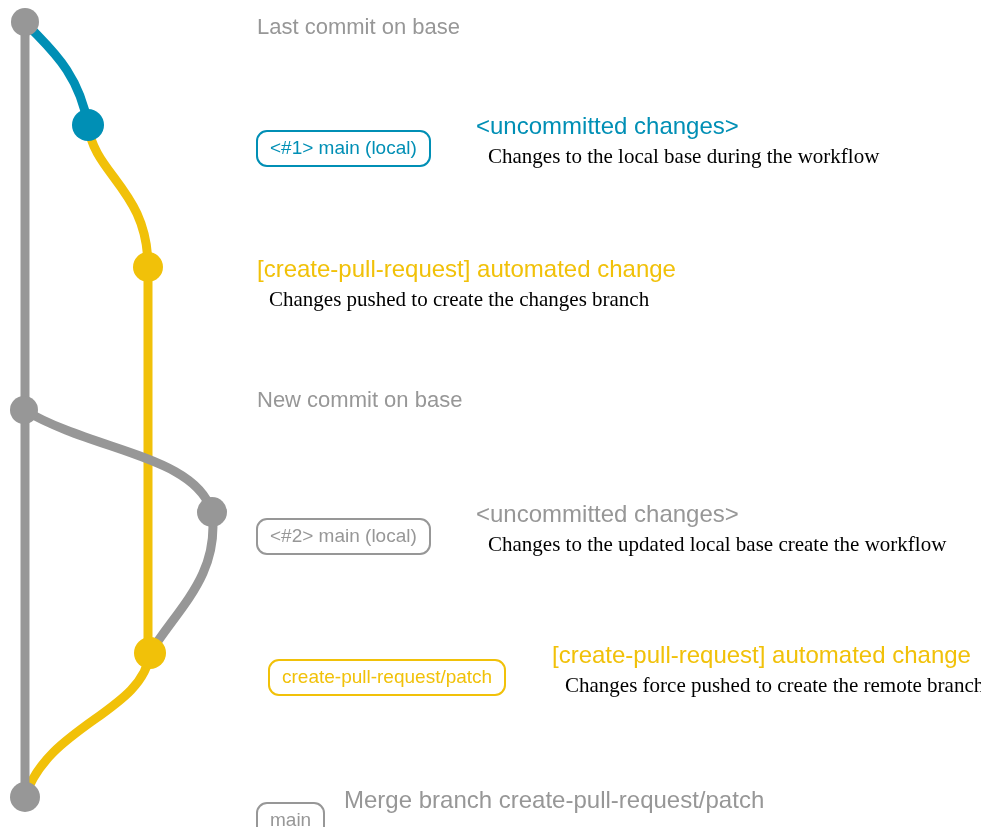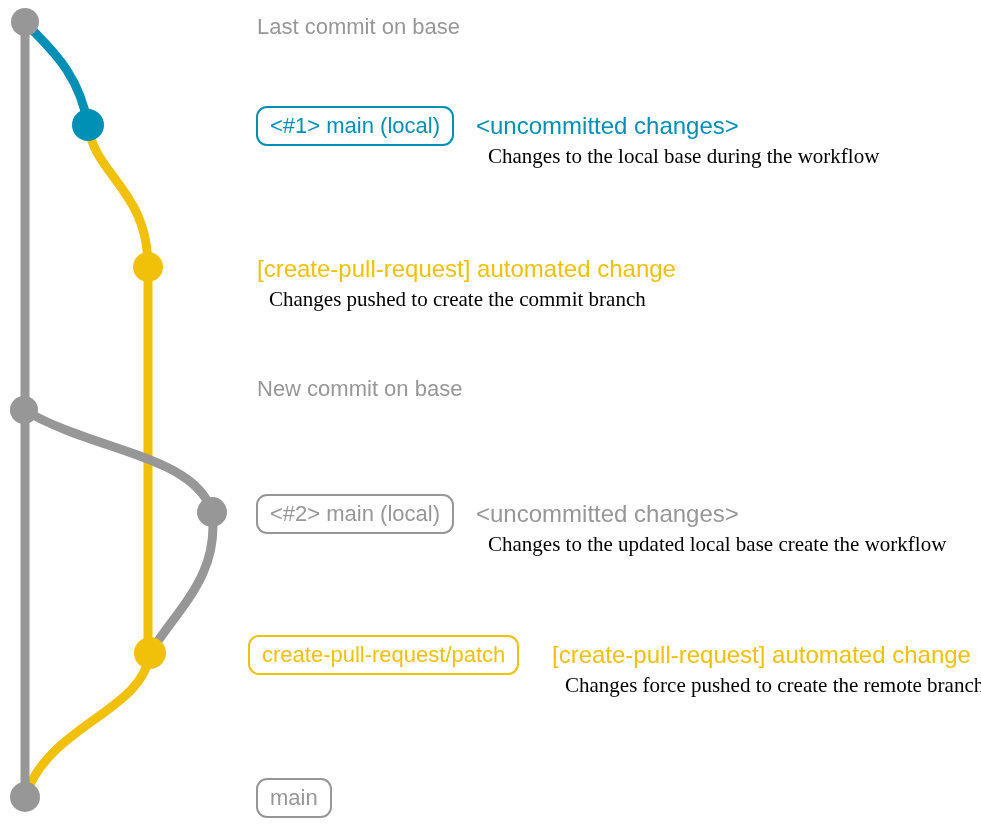--- a/index.html
+++ b/index.html
@@ -25,23 +25,24 @@
   .msg-blue   { color: var(--color-local, #008fb5); }
   .msg-yellow { color: var(--color-branch, #f1c109); }
 
   .badge {
     display: inline-flex;
     align-items: center;
     box-sizing: border-box;
     padding: 5px 12px;
     border: 2px solid;
     border-radius: 11px;
-    font-size: 22px;
+    font-size: 19px;
     line-height: 1.2;
     background: var(--color-background, #ffffff);
+    margin-top: 24px;
   }
   .badge-blue   { color: var(--color-local, #008fb5);  border-color: var(--color-local, #008fb5); }
   .badge-gray   { color: var(--color-base, #979797);   border-color: var(--color-base, #979797); }
   .badge-yellow { color: var(--color-branch, #f1c109); border-color: var(--color-branch, #f1c109); }
 
   .desc {
     font-family: "Liberation Serif", serif;
     font-size: 21px;
     line-height: 1.15;
     color: var(--color-description, #000000);
@@ -83,33 +84,34 @@
 
   <div class="abs title-text" style="left:257px; top:14px;">Last commit on base</div>
 
   <div class="abs badge badge-blue" style="left:256px; top:106px;">
       <span>&lt;#1&gt; main (local)</span>
     </div>
   <div class="abs msg msg-blue" style="left:476px; top:112px;">&lt;uncommitted changes&gt;</div>
   <div class="abs desc" style="left:488px; top:144px;">Changes to the local base during the workflow</div>
 
   <div class="abs msg msg-yellow" style="left:257px; top:255px;">[create-pull-request] automated change</div>
-  <div class="abs desc" style="left:269px; top:287px;">Changes pushed to create the commit branch</div>
+  <div class="abs desc" style="left:269px; top:287px;">Changes pushed to create the changes branch</div>
 
-  <div class="abs title-text" style="left:257px; top:376px;">New commit on base</div>
+  <div class="abs title-text" style="left:257px; top:387px;">New commit on base</div>
 
   <div class="abs badge badge-gray" style="left:256px; top:494px;">
       <span>&lt;#2&gt; main (local)</span>
     </div>
   <div class="abs msg msg-gray" style="left:476px; top:500px;">&lt;uncommitted changes&gt;</div>
   <div class="abs desc" style="left:488px; top:532px;">Changes to the updated local base create the workflow</div>
 
-  <div class="abs badge badge-yellow" style="left:248px; top:635px;">
+  <div class="abs badge badge-yellow" style="left:268px; top:635px;">
       <span>create-pull-request/patch</span>
     </div>
   <div class="abs msg msg-yellow" style="left:552px; top:641px;">[create-pull-request] automated change</div>
   <div class="abs desc" style="left:565px; top:673px;">Changes force pushed to create the remote branch</div>
 
   <div class="abs badge badge-gray" style="left:256px; top:778px;">
       <span>main</span>
     </div>
+  <div class="abs msg msg-gray" style="left:344px; top:786px;">Merge branch create-pull-request/patch</div>
 
 </div>
 
 </body></html>

